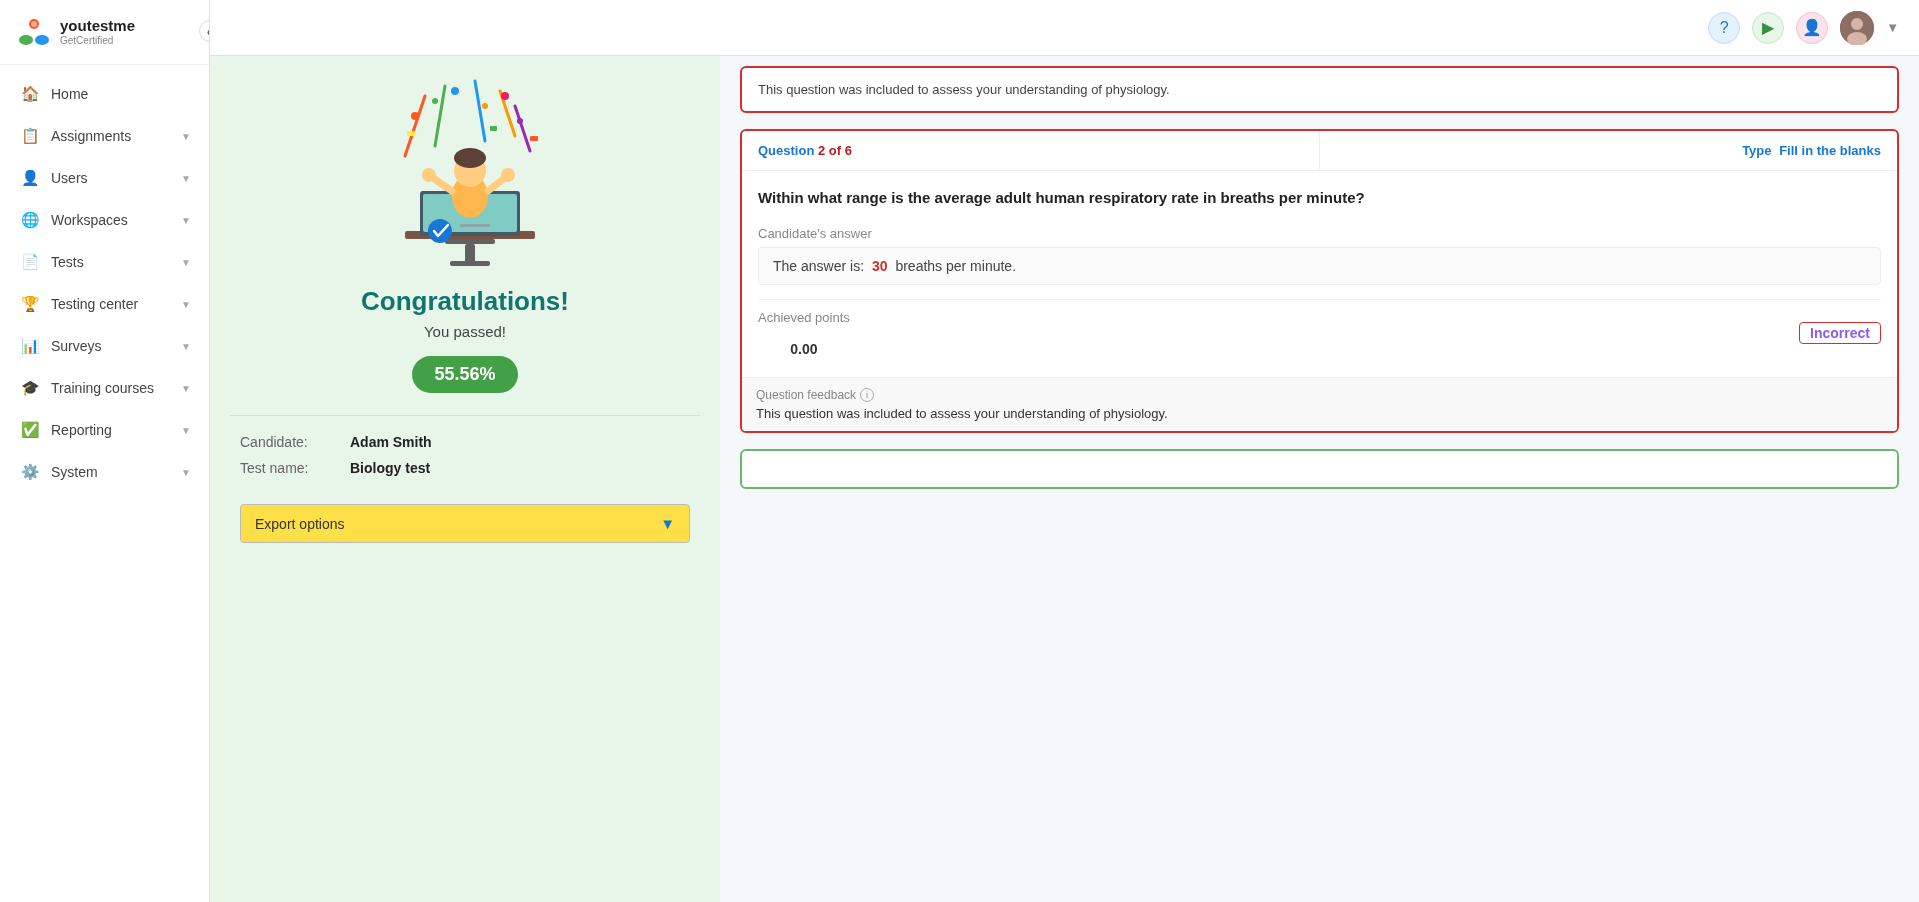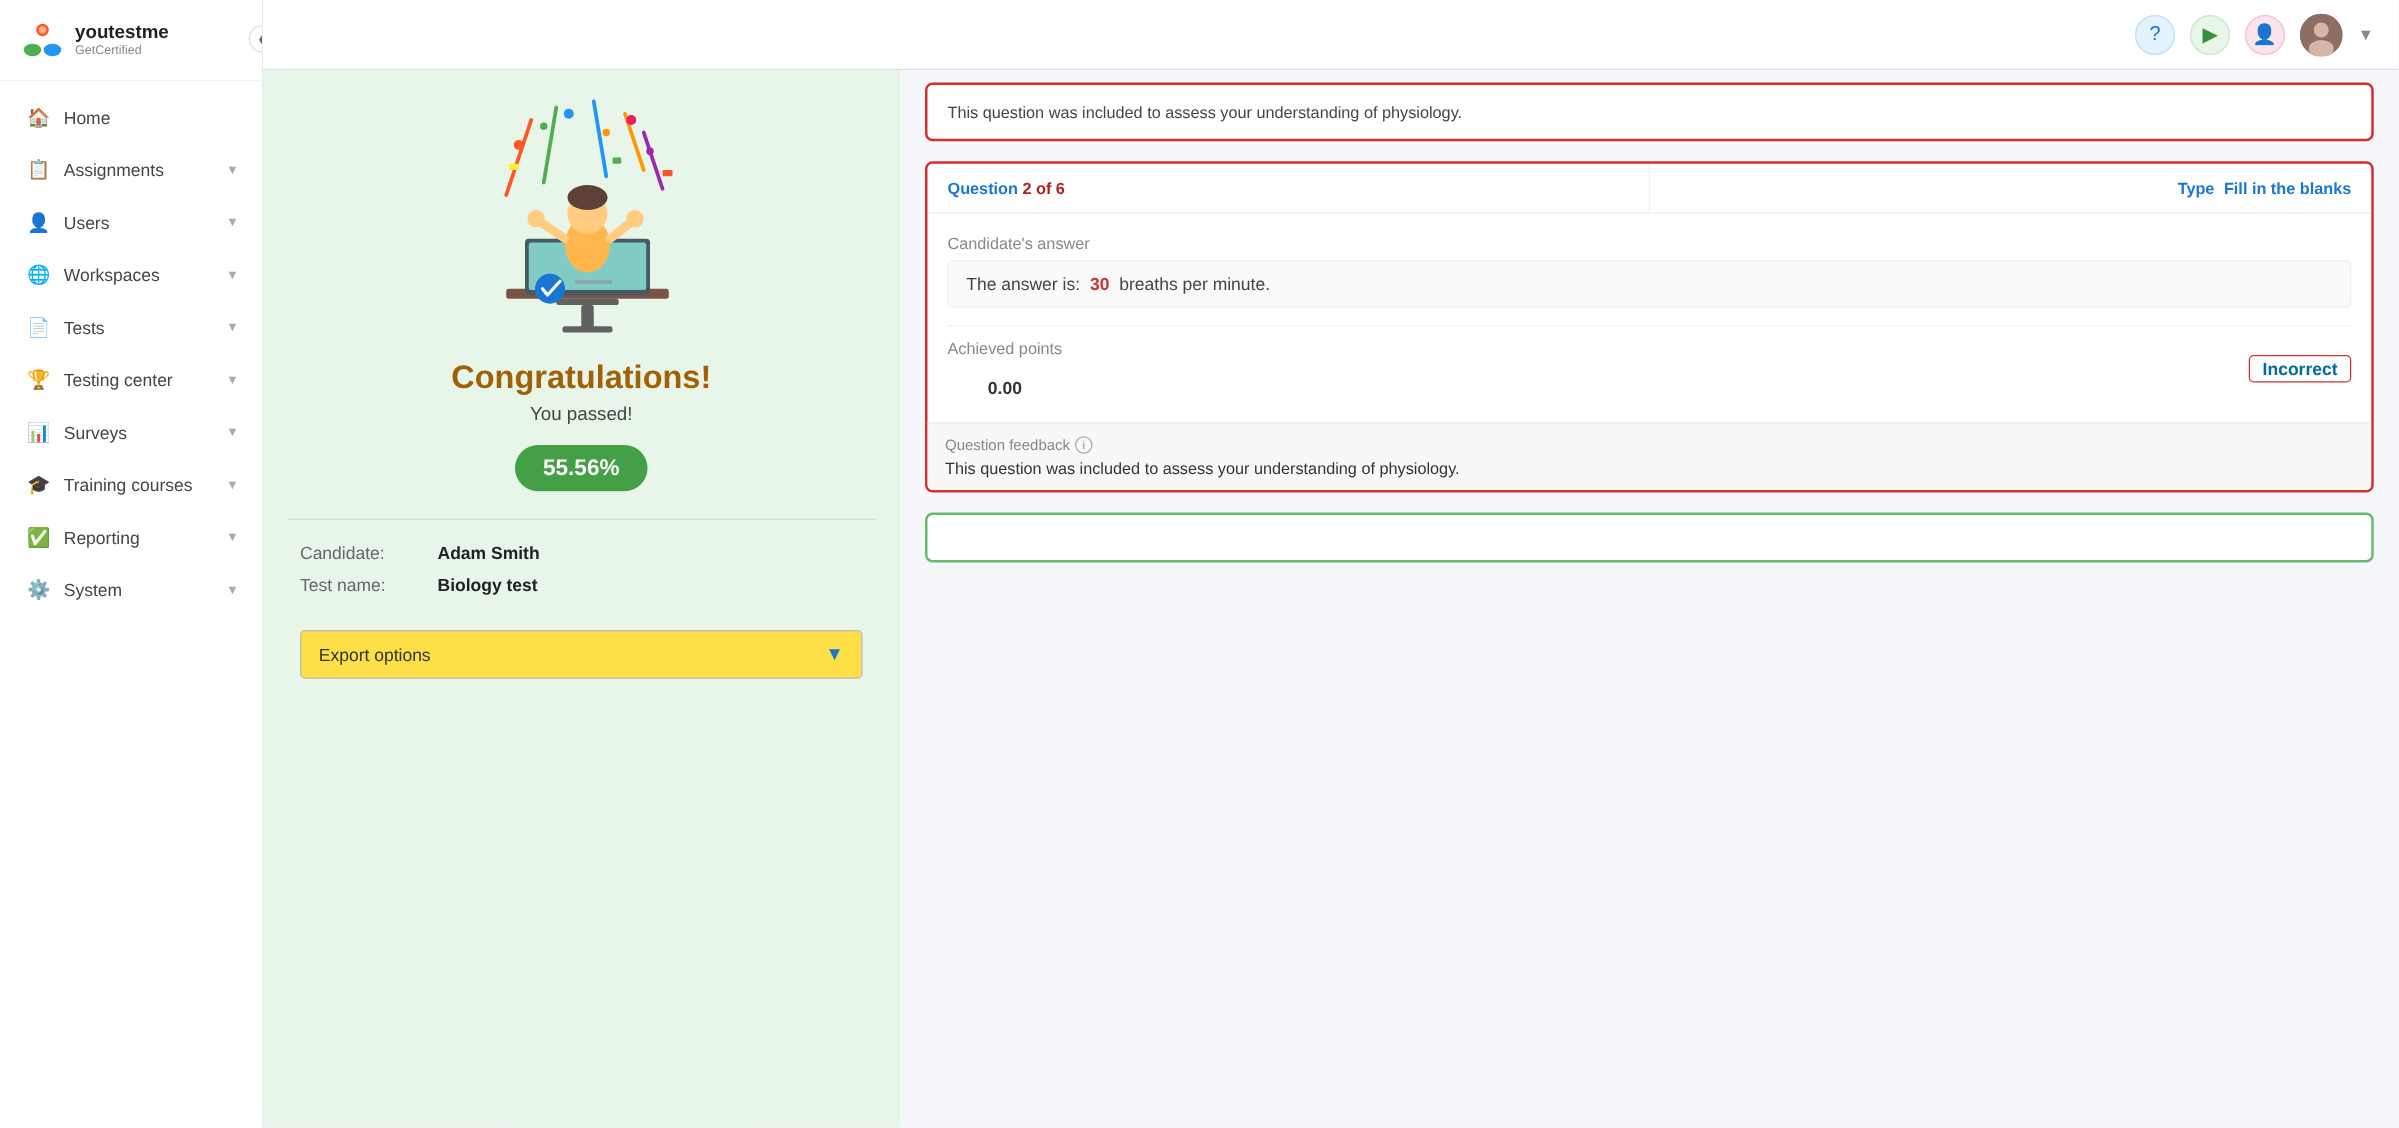--- a/index.html
+++ b/index.html
@@ -139,21 +139,21 @@
       background: #e8f5e9;
       display: flex;
       flex-direction: column;
       align-items: center;
       padding: 20px 20px 30px;
       overflow-y: auto;
     }
     .congrats-title {
       font-size: 26px;
       font-weight: 800;
-      color: #a16207;
+      color: #0f766e;
       margin-bottom: 6px;
       text-align: center;
     }
     .congrats-sub {
       font-size: 15px;
       color: #444;
       margin-bottom: 16px;
       text-align: center;
     }
     .score-badge {
@@ -279,21 +279,21 @@
     .points-row {
       display: flex;
       align-items: center;
       justify-content: space-between;
       padding: 10px 0 4px;
       border-top: 1px solid #f0f0f0;
     }
     .points-label { font-size: 13px; color: #888; }
     .points-value { font-size: 14px; font-weight: 600; color: #333; }
     .status-badge-incorrect {
-      color: #0369a1;
+      color: #8b5cf6;
       font-size: 14px;
       font-weight: 600;
       border: 1px solid #d32f2f;
       border-radius: 4px;
       padding: 2px 10px;
     }
     .feedback-section {
       background: #f8f8f8;
       border-top: 1px solid #eee;
       padding: 10px 14px;
@@ -513,20 +513,21 @@
             <div class="question-num">
               <span>Question</span>
               <span style="color:#b91c1c; font-weight:600;">2 of 6</span>
             </div>
             <div class="question-type">
               <span>Type</span>
               <span style="color:#1976d2; font-weight:600; margin-left:4px;">Fill in the blanks</span>
             </div>
           </div>
           <div class="question-body">
+            <p class="question-text">Within what range is the average adult human respiratory rate in breaths per minute?</p>
 
             <div class="answer-section">
               <div class="answer-label">Candidate's answer</div>
               <div class="answer-box">
                 <span>The answer is:</span>
                 <span class="answer-wrong" style="margin:0 4px;">30</span>
                 <span>breaths per minute.</span>
               </div>
             </div>
 

